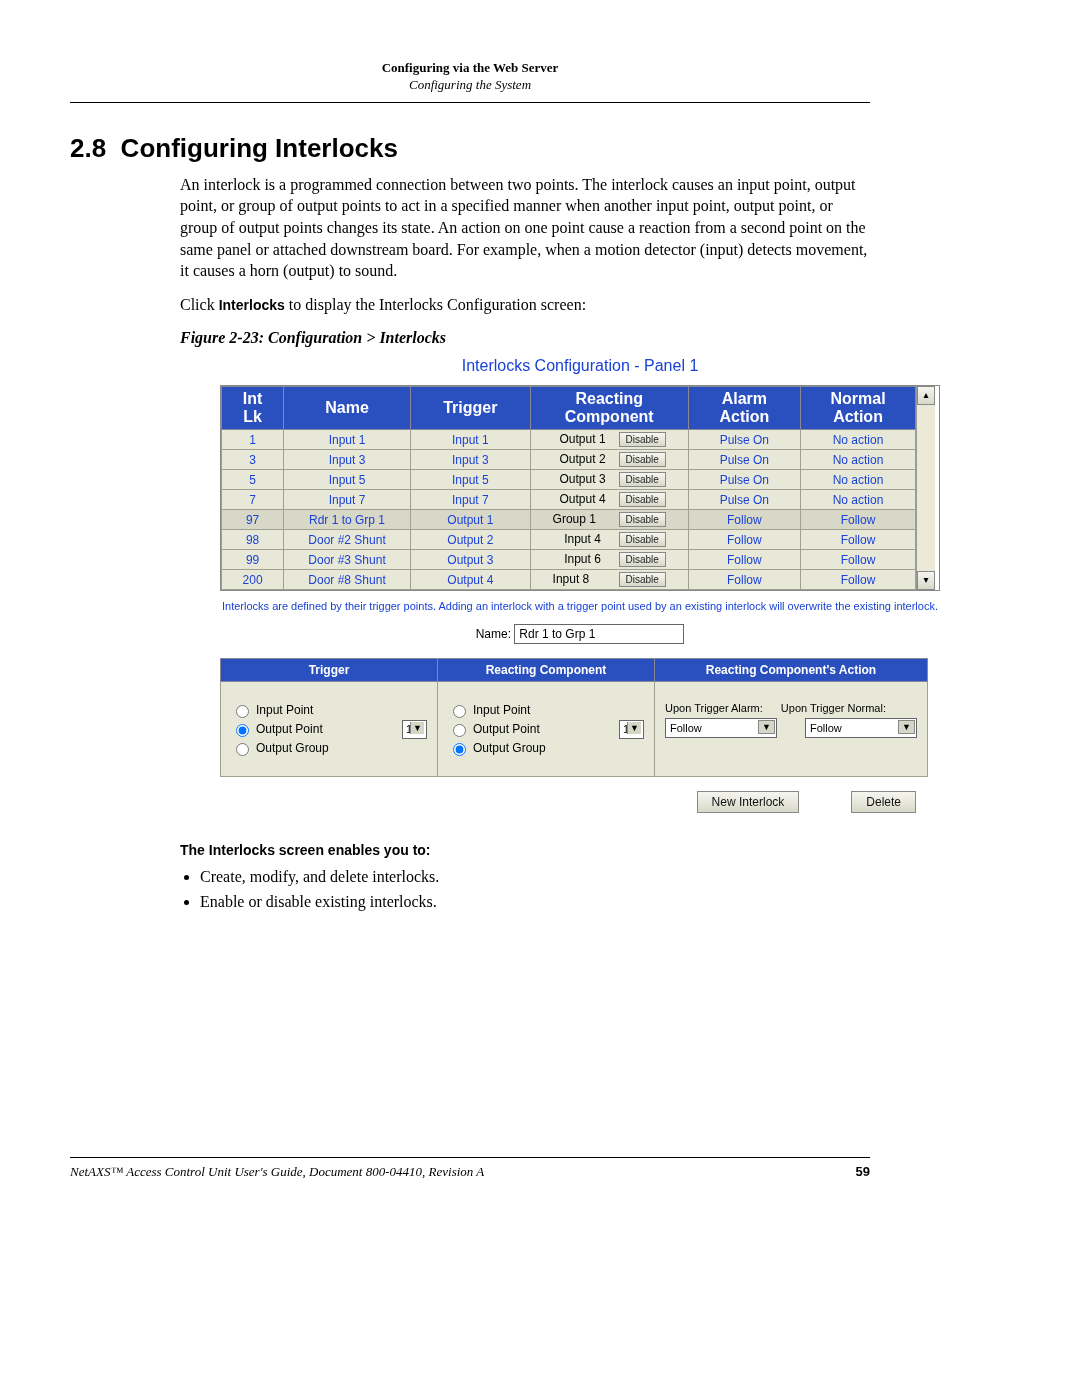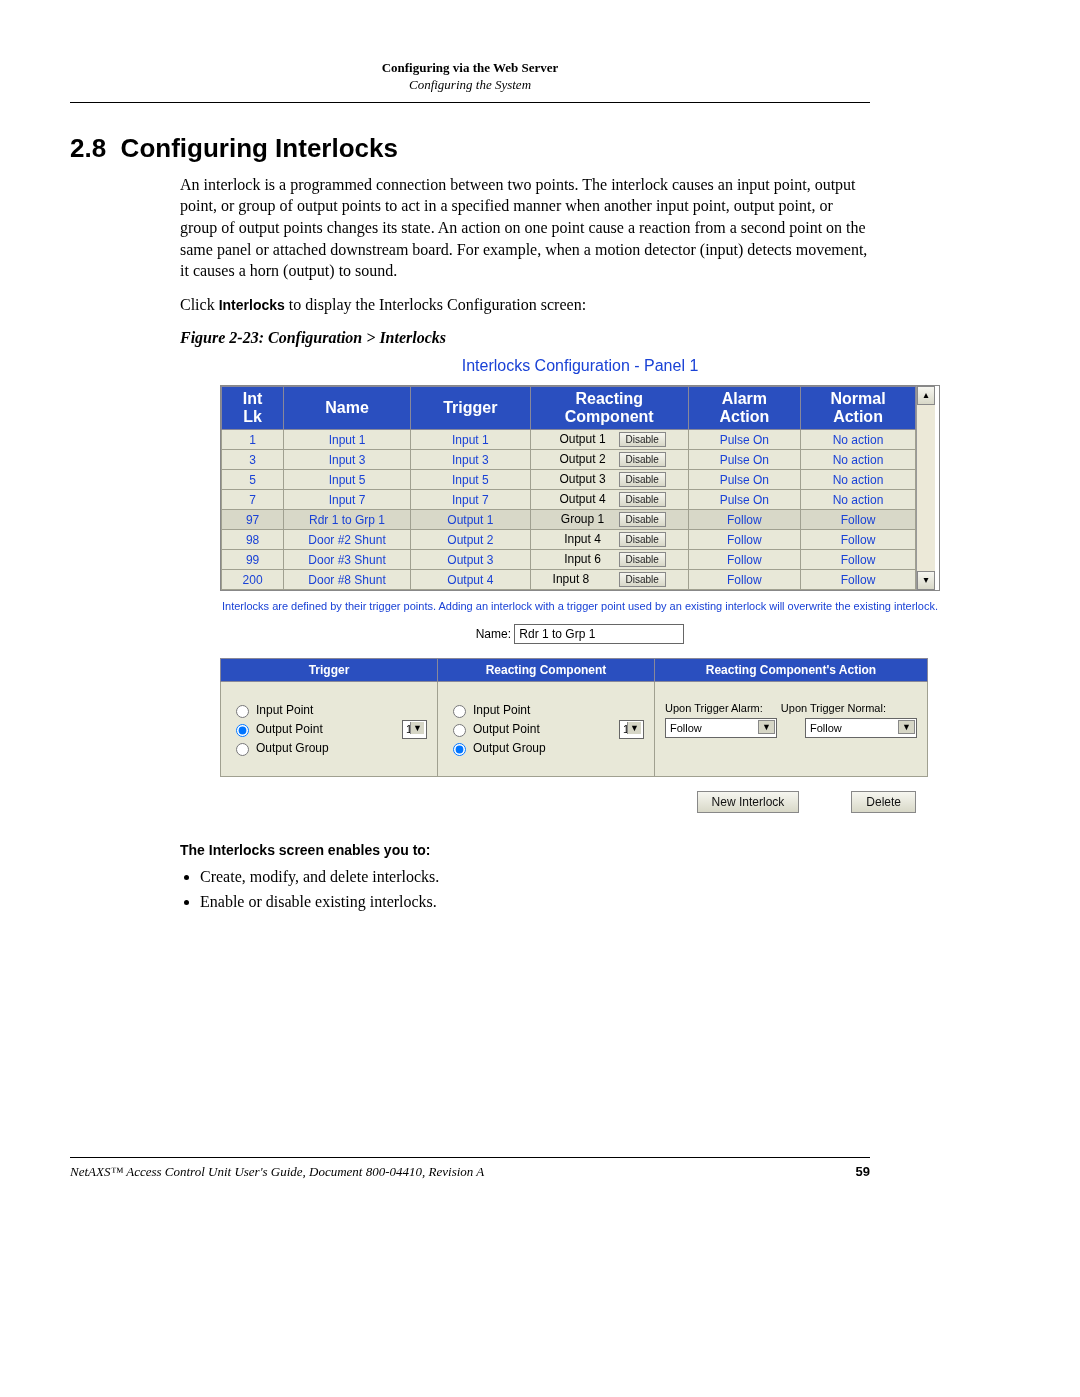--- a/index.html
+++ b/index.html
@@ -313,21 +313,21 @@
             <td class="link">Input 7</td>
             <td class="link">Input 7</td>
             <td class="reacting-cell"><span class="link" style="display:inline-block;min-width:60px;text-align:center">Output 4</span><span class="disable-btn">Disable</span></td>
             <td class="link">Pulse On</td>
             <td class="link">No action</td>
           </tr>
           <tr class="selected-row">
             <td class="link selected-id">97</td>
             <td class="link">Rdr 1 to Grp 1</td>
             <td class="link">Output 1</td>
-            <td class="reacting-cell"><span class="link" style="display:inline-block;min-width:60px;text-align:center">Group 1</span><span class="disable-btn">Disable</span></td>
+            <td class="reacting-cell"><span class="link" style="display:inline-block;min-width:60px;text-align:left">Group 1</span><span class="disable-btn">Disable</span></td>
             <td class="link">Follow</td>
             <td class="link">Follow</td>
           </tr>
           <tr>
             <td class="link">98</td>
             <td class="link">Door #2 Shunt</td>
             <td class="link">Output 2</td>
             <td class="reacting-cell"><span class="link" style="display:inline-block;min-width:60px;text-align:center">Input 4</span><span class="disable-btn">Disable</span></td>
             <td class="link">Follow</td>
             <td class="link">Follow</td>

